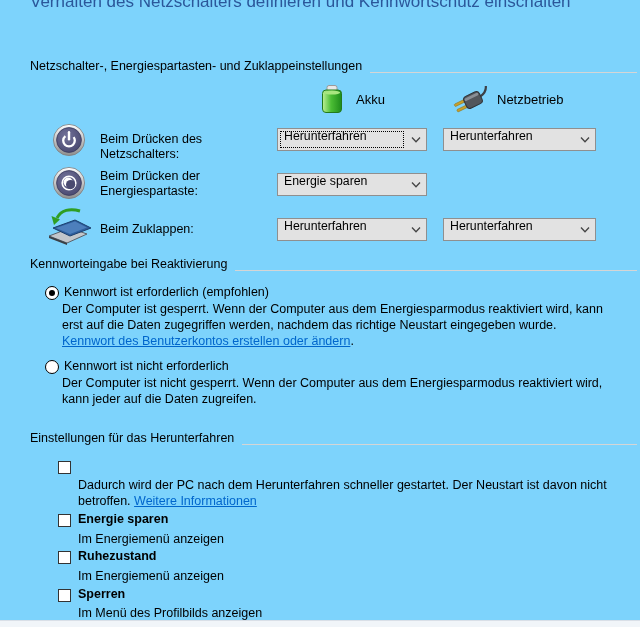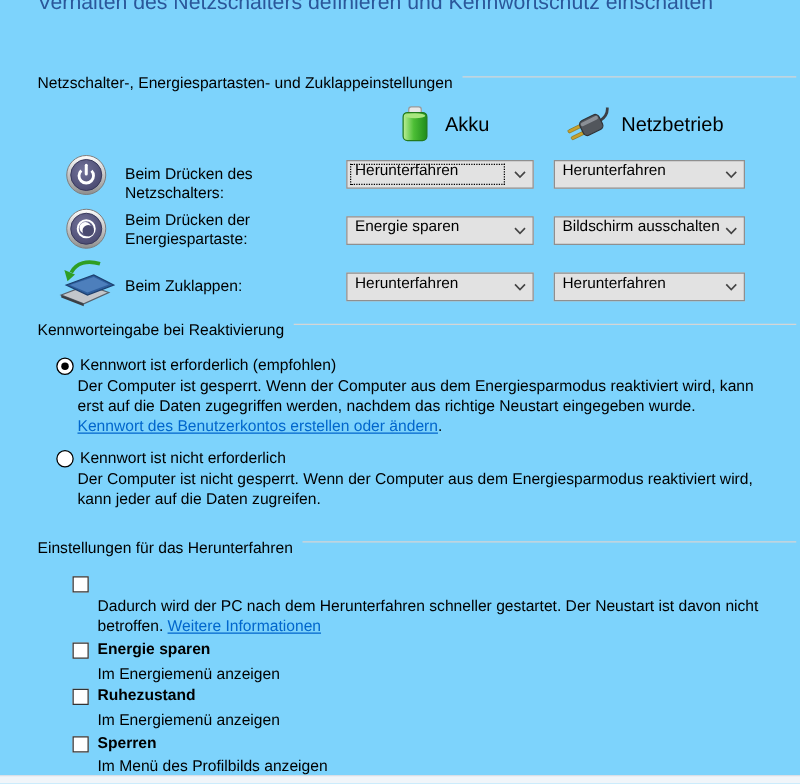--- a/index.html
+++ b/index.html
@@ -5,25 +5,25 @@
   html,body{margin:0;padding:0;background:#fff;}
   #screen{
     position:relative;width:640px;height:627px;background:#7dd3fc;overflow:hidden;
     font-family:"Liberation Sans","DejaVu Sans",sans-serif;font-size:12.5px;color:#000;
   }
   .abs{position:absolute;}
   
   .page-title{left:30px;top:-8px;font-size:17px;line-height:19px;color:#2b579a;white-space:nowrap;}
   .intro{left:30px;top:23px;width:592px;line-height:16.5px;}
   
-  .group{left:30px;right:3px;display:flex;align-items:flex-start;gap:8px;}
+  .group{left:30px;right:3px;display:flex;align-items:flex-end;gap:8px;}
   .group .txt{white-space:nowrap;}
   .group .rule{flex:1;height:1px;background:#d5d5d5;margin-top:2px;}
   
-  .colhead{font-size:16px;}
+  .colhead{font-size:13px;}
   
   .rowlabel{line-height:15px;}
   
   .dd{
     height:23px;background:#e2e2e2;border:1px solid #8f8f8f;box-sizing:border-box;
     display:flex;align-items:flex-start;padding:0 20px 0 6px;cursor:default;
   }
   .dd .dd-text{white-space:nowrap;font-size:12.3px;}
   .dd .dd-arrow{position:absolute;right:5px;top:50%;transform:translateY(-50%);line-height:0;}
   .dd.focus::after{
@@ -121,28 +121,20 @@
   </svg>
   <div class="abs rowlabel" style="left:100px;top:169px;width:122px">Beim Drücken der Energiespartaste:</div>
   <div class="abs dd" style="left:277px;top:173px;width:150px">
     <span class="dd-text">Energie sparen</span>
     <span class="dd-arrow">
       <svg width="10" height="7" viewBox="0 0 10 7">
           <polyline points="1,1 5,5.2 9,1" fill="none" stroke="#444" stroke-width="1.3"></polyline>
         </svg>
     </span>
   </div>
-  <div class="abs dd" style="left:443px;top:173px;width:153px">
-    <span class="dd-text">Bildschirm ausschalten</span>
-    <span class="dd-arrow">
-      <svg width="10" height="7" viewBox="0 0 10 7">
-          <polyline points="1,1 5,5.2 9,1" fill="none" stroke="#444" stroke-width="1.3"></polyline>
-        </svg>
-    </span>
-  </div>
 
   <svg class="abs" style="left:46px;top:208px" width="46" height="38" viewBox="0 0 46 38">
     <polygon points="3,28 24,20 41,26 21,35" fill="#c2c6cb" stroke="#58606a" stroke-width="1"></polygon>
     <polygon points="3,28 21,35 21,37 3,30" fill="#3a3f45"></polygon>
     <polygon points="7,20 29,12 45,20 24,28" fill="#2e5f9e" stroke="#1c3f6e" stroke-width="1"></polygon>
     <polygon points="10,20 29,13.5 41,19.5 24,26" fill="#4d7fbc"></polygon>
     <path d="M34,3 C24,0 15,2 11,10" stroke="#2f9e23" stroke-width="3" fill="none"></path>
     <polygon points="5.5,8 14,11.5 8,17" fill="#2f9e23"></polygon>
   </svg>
   <div class="abs rowlabel" style="left:100px;top:222px;width:180px">Beim Zuklappen:</div>

